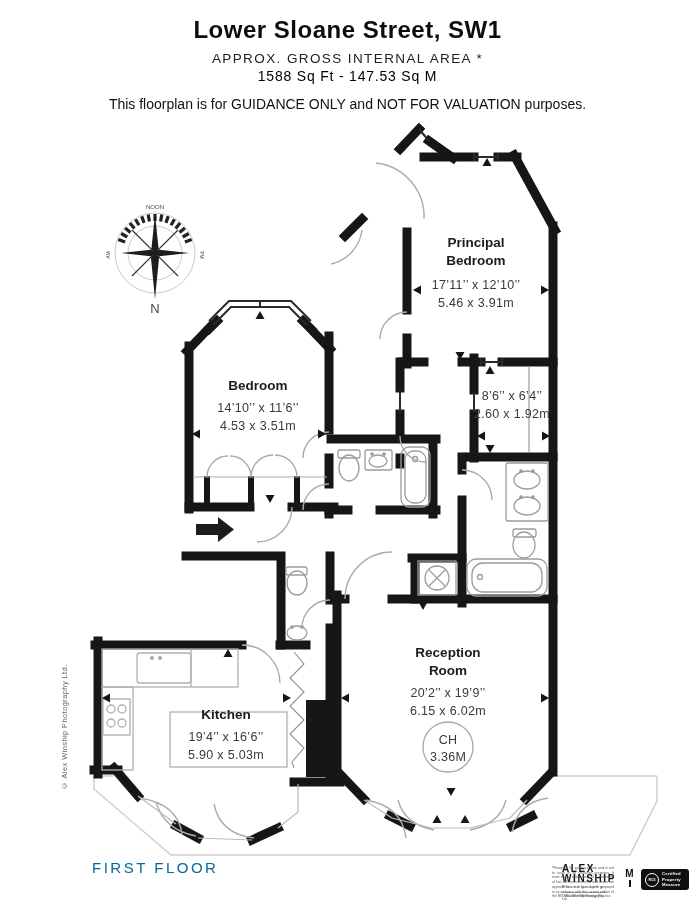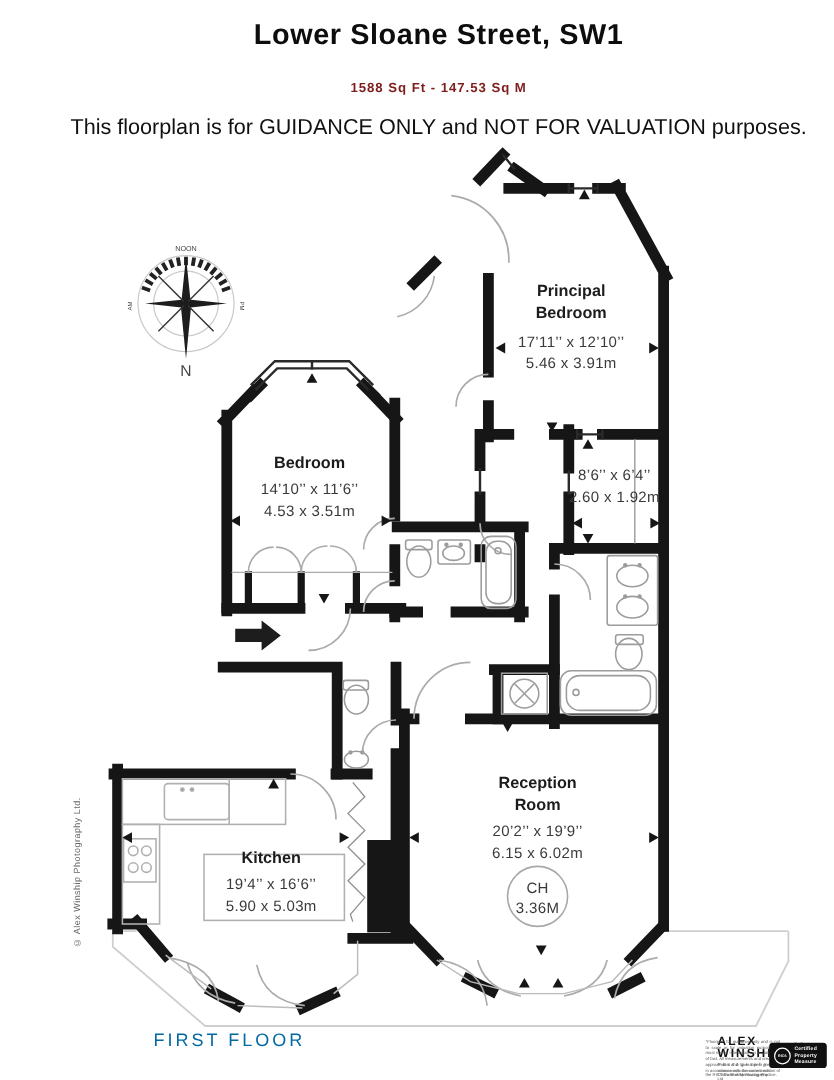--- a/index.html
+++ b/index.html
@@ -2,28 +2,28 @@
 <html><head>
 <meta charset="utf-8">
 <style>
   html,body{margin:0;padding:0;background:#ffffff;}
   .page{position:relative;width:695px;height:900px;background:#fff;
         font-family:"Liberation Sans",sans-serif;overflow:hidden;}
   .abs{position:absolute;}
   .center{left:0;right:0;text-align:center;}
   .title{top:16px;font-size:24px;font-weight:700;letter-spacing:.5px;color:#0d0d0d;}
   .subtitle{top:51px;font-size:13.5px;letter-spacing:1.4px;color:#222;}
-  .arealine{top:68px;font-size:11px;letter-spacing:.8px;color:#7f1d1d;font-weight:bold;}
-  .guidance{top:96px;font-size:18px;color:#111;}
+  .arealine{top:68px;font-size:14px;letter-spacing:.8px;color:#000000;}
+  .guidance{top:96px;font-size:14px;color:#111;}
   .keyblock{left:110px;top:136px;font-size:11px;color:#333;line-height:1.5;text-align:left;}
   .floorlabel{left:92px;top:859px;font-size:15px;letter-spacing:2.5px;color:#0369a1;}
   .sidecopy{left:60px;top:612px;height:178px;writing-mode:vertical-rl;transform:rotate(180deg);
             font-size:7.5px;color:#666;letter-spacing:.4px;}
   svg.plan{position:absolute;left:0;top:0;z-index:1;}
-  .hdr{z-index:2;padding-left:36px;}
+  .hdr{z-index:2;}
   .roomname{font-weight:700;font-size:13.5px;fill:#1c1c1c;}
   .roomdim{font-size:12.5px;fill:#3a3a3a;letter-spacing:.3px;}
   .compasslbl{fill:#444;}
   .brand{left:522px;top:864px;width:44px;color:#111;line-height:1.02;margin-left:40px;}
   .brand .b1{font-size:10px;font-weight:800;letter-spacing:1.6px;}
   .brand .b2{font-size:3.8px;letter-spacing:1.9px;margin-top:2px;color:#333;}
   .brand .b3{font-size:3.3px;color:#555;margin-top:2px;border-top:.5px solid #aaa;padding-top:1.5px;}
   .disclaimer{left:552px;top:866px;width:62px;font-size:3.5px;color:#555;line-height:1.35;text-align:justify;}
   .mmark{left:623px;top:869px;width:13px;text-align:center;color:#111;}
   .mmark .mletter{font-size:10px;font-weight:700;line-height:1;}
@@ -33,20 +33,21 @@
   .ricscircle{width:12px;height:12px;border:1px solid #fff;border-radius:50%;flex:0 0 auto;
               display:flex;align-items:center;justify-content:center;font-size:3px;font-weight:700;}
   .ricstext{font-size:4.2px;line-height:1.3;font-weight:600;letter-spacing:.2px;}
 </style>
 </head>
 <body>
 
 <div class="page">
 
   <div class="abs center title hdr">Lower Sloane Street, SW1</div>
+  <div class="abs center subtitle hdr">APPROX. GROSS INTERNAL  AREA *</div>
   <div class="abs center arealine hdr">1588 Sq Ft  -  147.53 Sq M</div>
   <div class="abs center guidance hdr">This floorplan is for GUIDANCE ONLY and NOT FOR VALUATION purposes.</div>
 
   <svg class="plan" width="695" height="900" viewBox="0 0 695 900">
 
     <g stroke="#cfcfcf" stroke-width="1.5" fill="none">
       <path d="M94,776 L94,789 L171,855 L630,855 L657,801 L657,776"></path>
       <path d="M94,776 L114,776 M553,776 L657,776"></path>
     </g>
 

